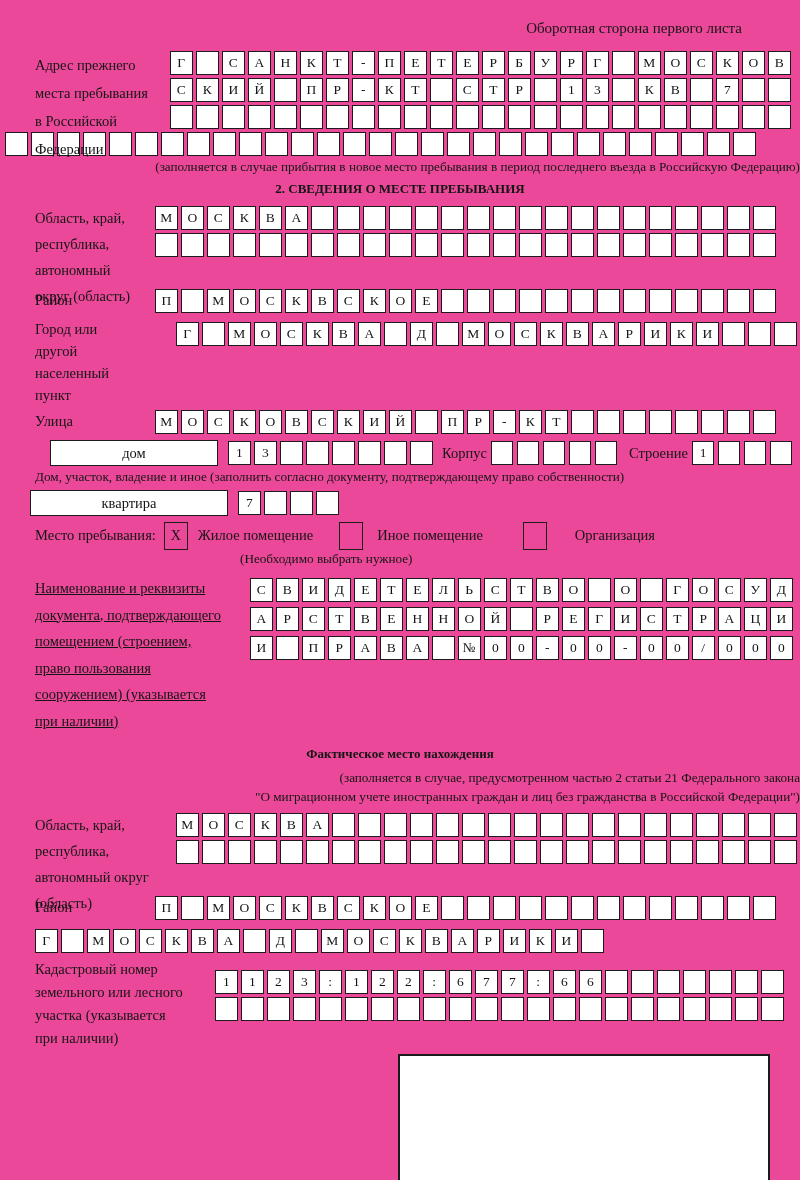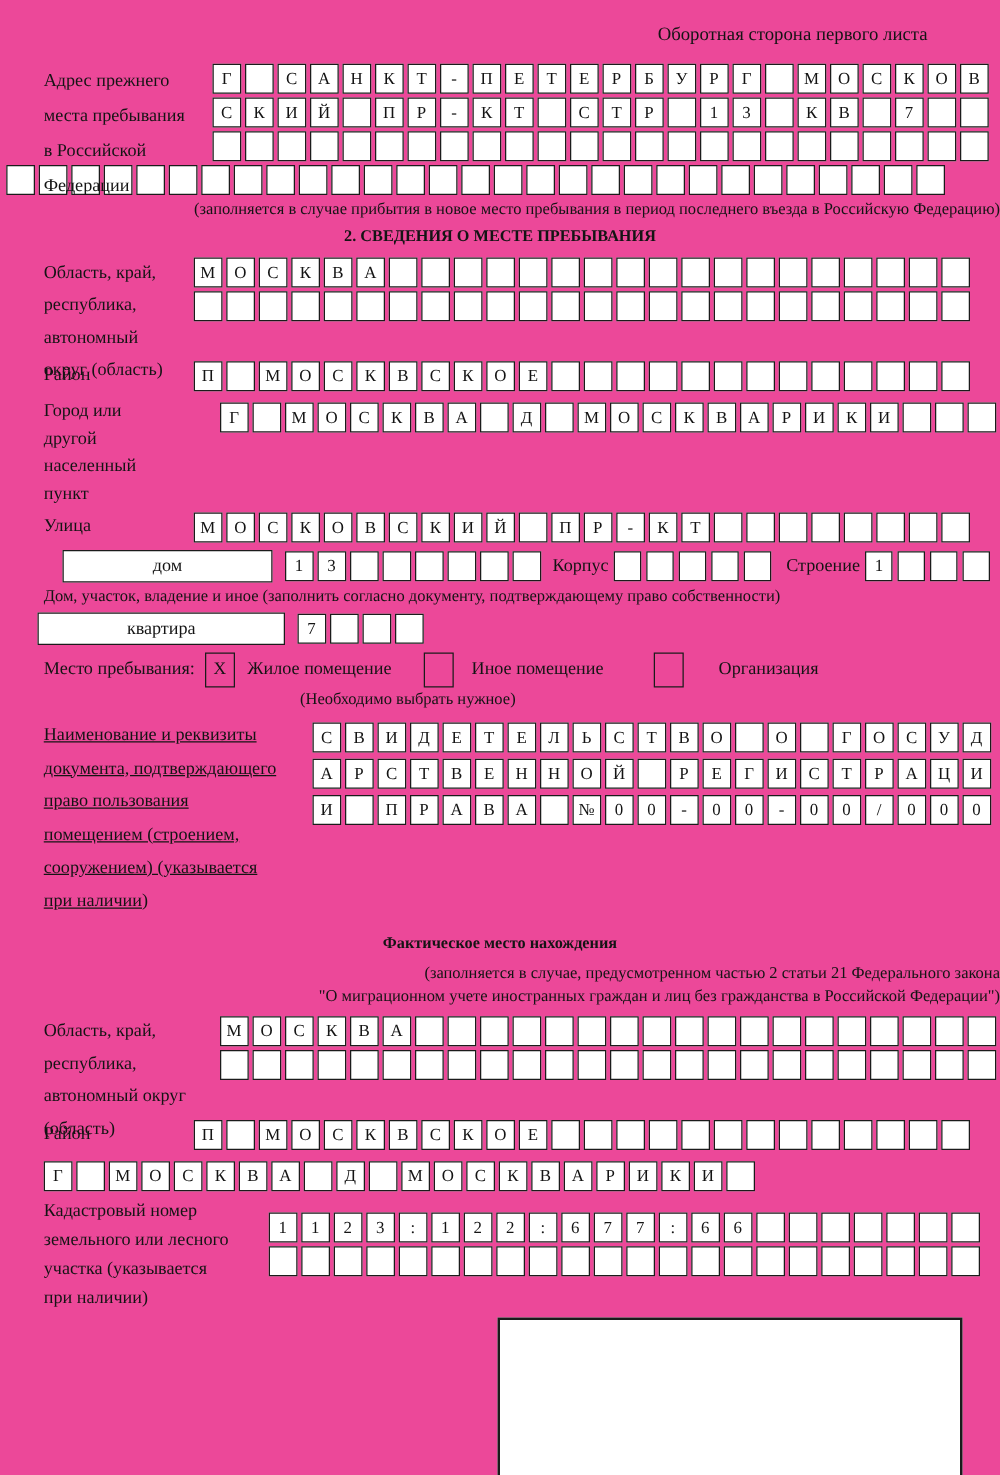--- a/index.html
+++ b/index.html
@@ -357,22 +357,22 @@
     <div class="lbl" style="margin-left:14px;">Иное помещение</div>
     <div class="chk" style="margin-left:40px;"></div>
     <div class="lbl" style="margin-left:28px;">Организация</div>
   </div>
   <div class="note" style="margin-left:240px;margin-top:1px;">(Необходимо выбрать нужное)</div>
 
   <div class="frow" style="margin-top:8px;">
     <div class="lbl" style="width:215px;line-height:26.5px;text-decoration:underline;">
       <div>Наименование и реквизиты</div>
       <div>документа, подтверждающего</div>
+      <div>помещением (строением,</div>
       <div>право пользования</div>
-      <div>помещением (строением,</div>
       <div>сооружением) (указывается</div>
       <div>при наличии)</div>
     </div>
     <div style="padding-top:3px;">
       <div class="bxs" style="margin-bottom:5px;">
           <span class="bx">С</span>
           <span class="bx">В</span>
           <span class="bx">И</span>
           <span class="bx">Д</span>
           <span class="bx">Е</span>

